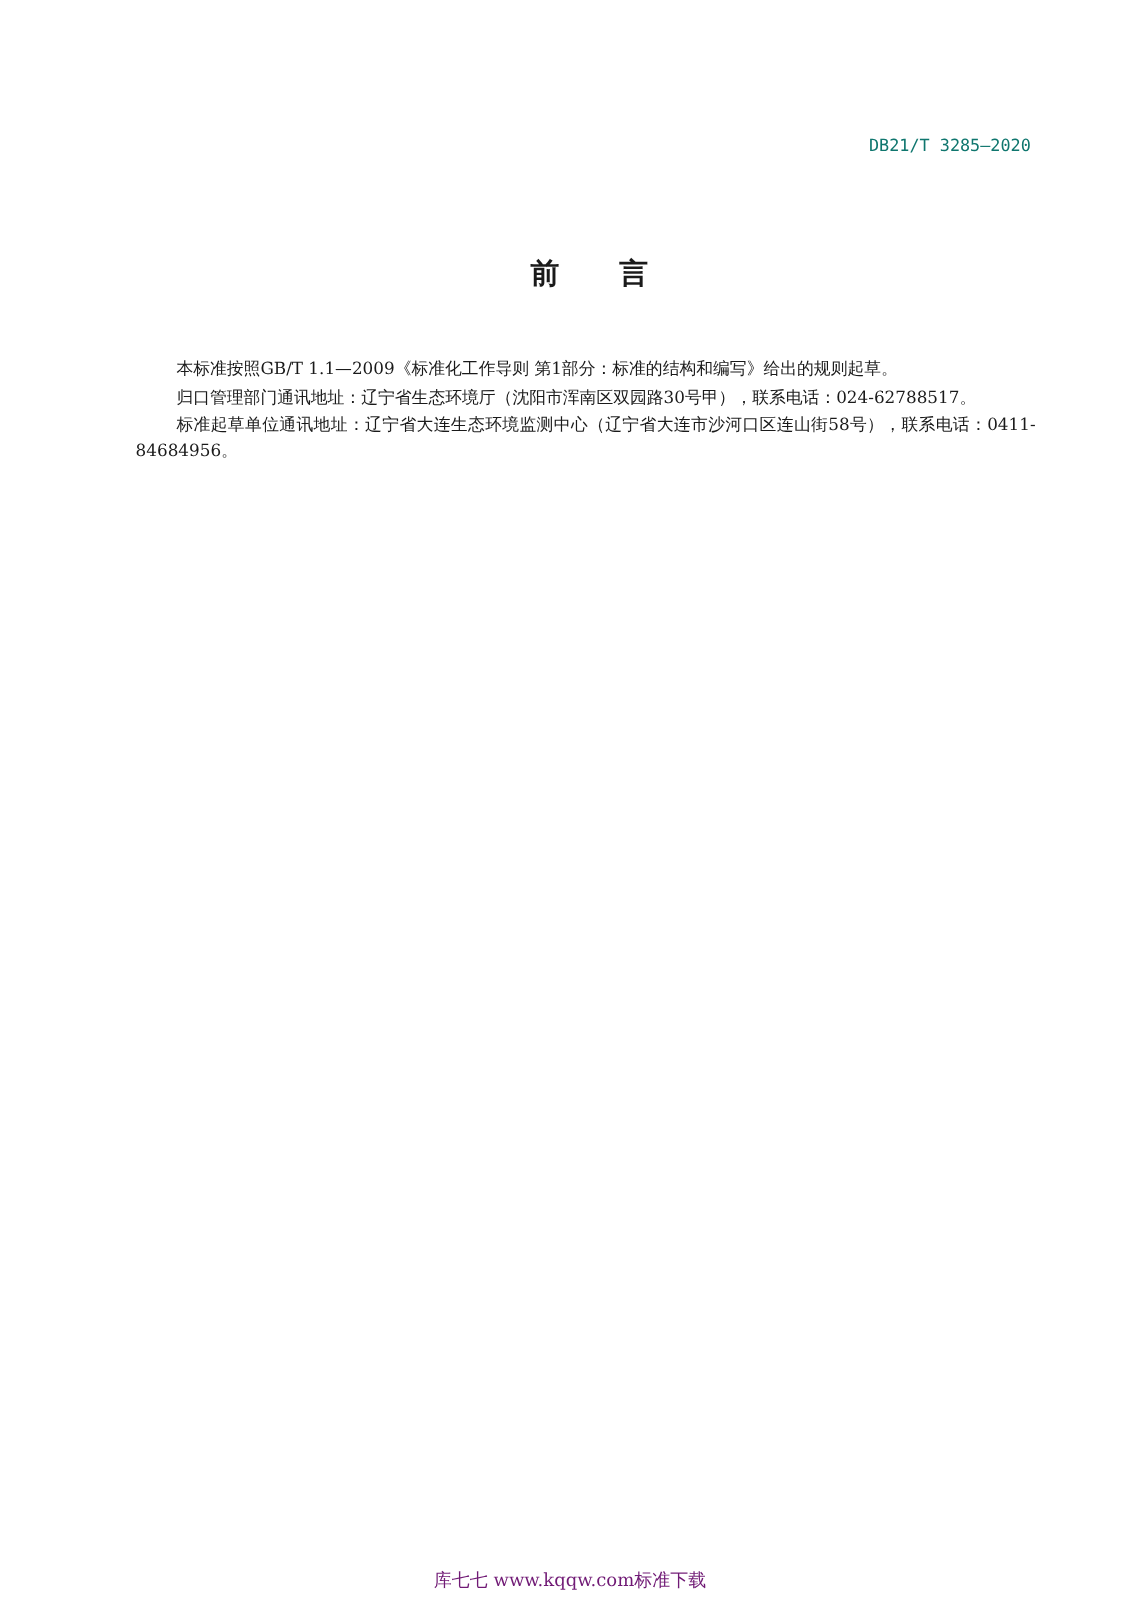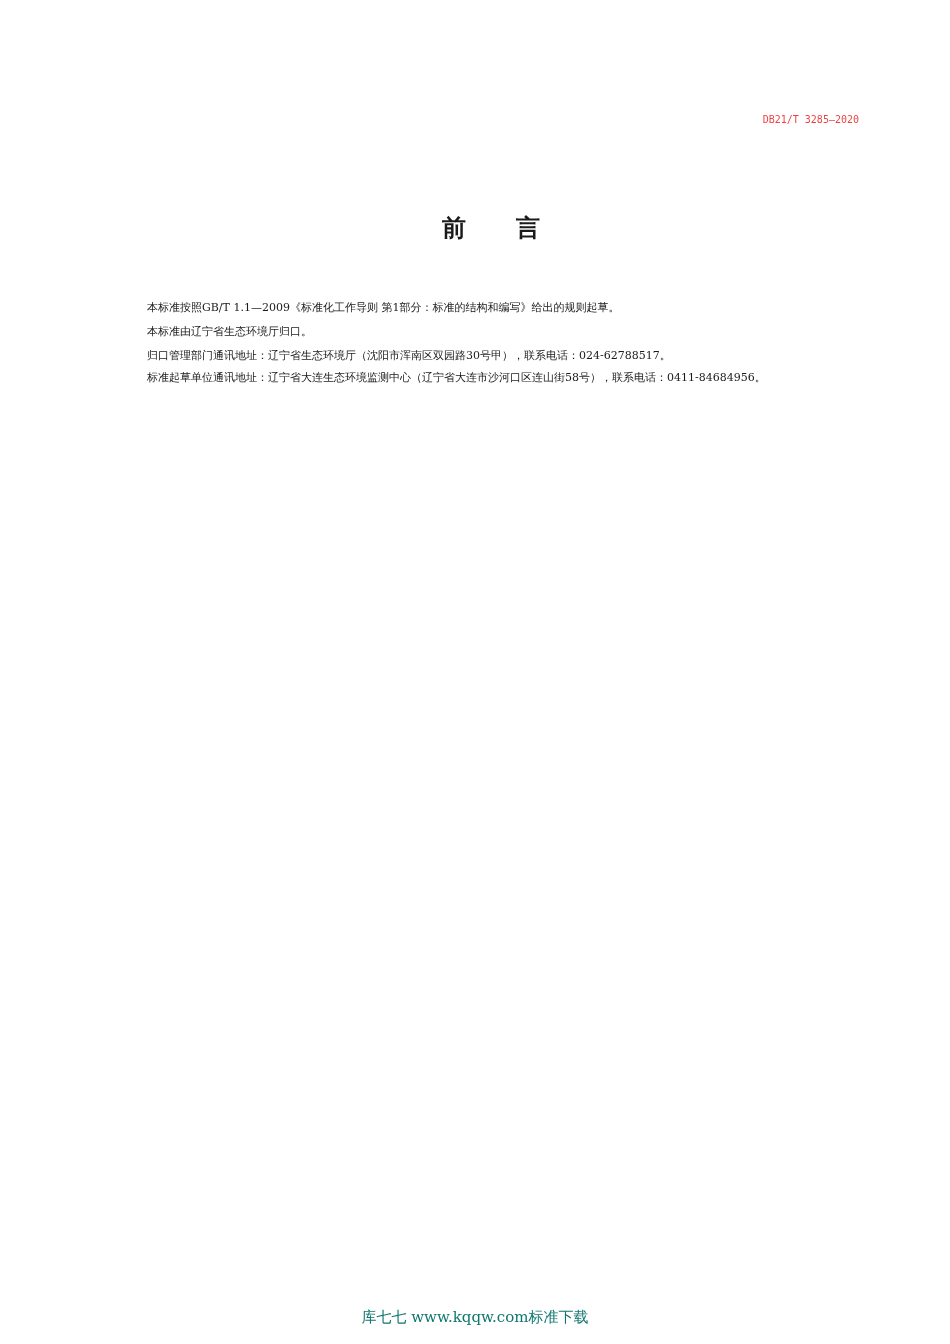--- a/index.html
+++ b/index.html
@@ -13,23 +13,23 @@
       position: relative;
       overflow: hidden;
       color: #1a1a1a;
       font-family: "DejaVu Serif", "Liberation Serif", serif;
     }
     .doc-code {
       position: absolute;
       top: 114px;
       right: 91px;
       font-family: "DejaVu Sans Mono", "Liberation Mono", monospace;
-      font-size: 10px;
+      font-size: 14px;
       letter-spacing: 0px;
-      color: #ef4444;
+      color: #0f766e;
     }
     .page-title {
       position: absolute;
       top: 212px;
       left: 16px;
       width: 950px;
       text-align: center;
       font-family: "DejaVu Sans", "Liberation Sans", sans-serif;
       font-size: 24px;
       font-weight: bold;
@@ -37,49 +37,48 @@
     }
     .page-title .gap {
       display: inline-block;
       width: 50px;
     }
     .body-text {
       position: absolute;
       top: 297px;
       left: 113px;
       width: 750px;
-      font-size: 11px;
+      font-size: 14px;
       line-height: 22px;
     }
     .para {
       margin: 0;
       text-indent: 34px;
       text-align: justify;
     }
     .para.tight { margin-bottom: 0; }
     .para.spaced { margin-bottom: 2px; }
     .footer {
       position: absolute;
       top: 1308px;
       left: 0;
       width: 950px;
       text-align: center;
       font-size: 15px;
-      color: #0f766e;
+      color: #701a75;
     }
   </style>
 </head>
 <body>
 
 <div class="doc-code">DB21/T 3285—2020</div>
 
 <div class="page-title">
   <span>前</span><span class="gap"></span><span>言</span>
 </div>
 
 <div class="body-text">
   <p class="para spaced">本标准按照GB/T 1.1—2009《标准化工作导则  第1部分：标准的结构和编写》给出的规则起草。</p>
-  <p class="para spaced">本标准由辽宁省生态环境厅归口。</p>
   <p class="para tight">归口管理部门通讯地址：辽宁省生态环境厅（沈阳市浑南区双园路30号甲），联系电话：024-62788517。</p>
   <p class="para tight">标准起草单位通讯地址：辽宁省大连生态环境监测中心（辽宁省大连市沙河口区连山街58号），联系电话：0411-84684956。</p>
 </div>
 
 <div class="footer">库七七  www.kqqw.com标准下载</div>
 
 </body></html>

